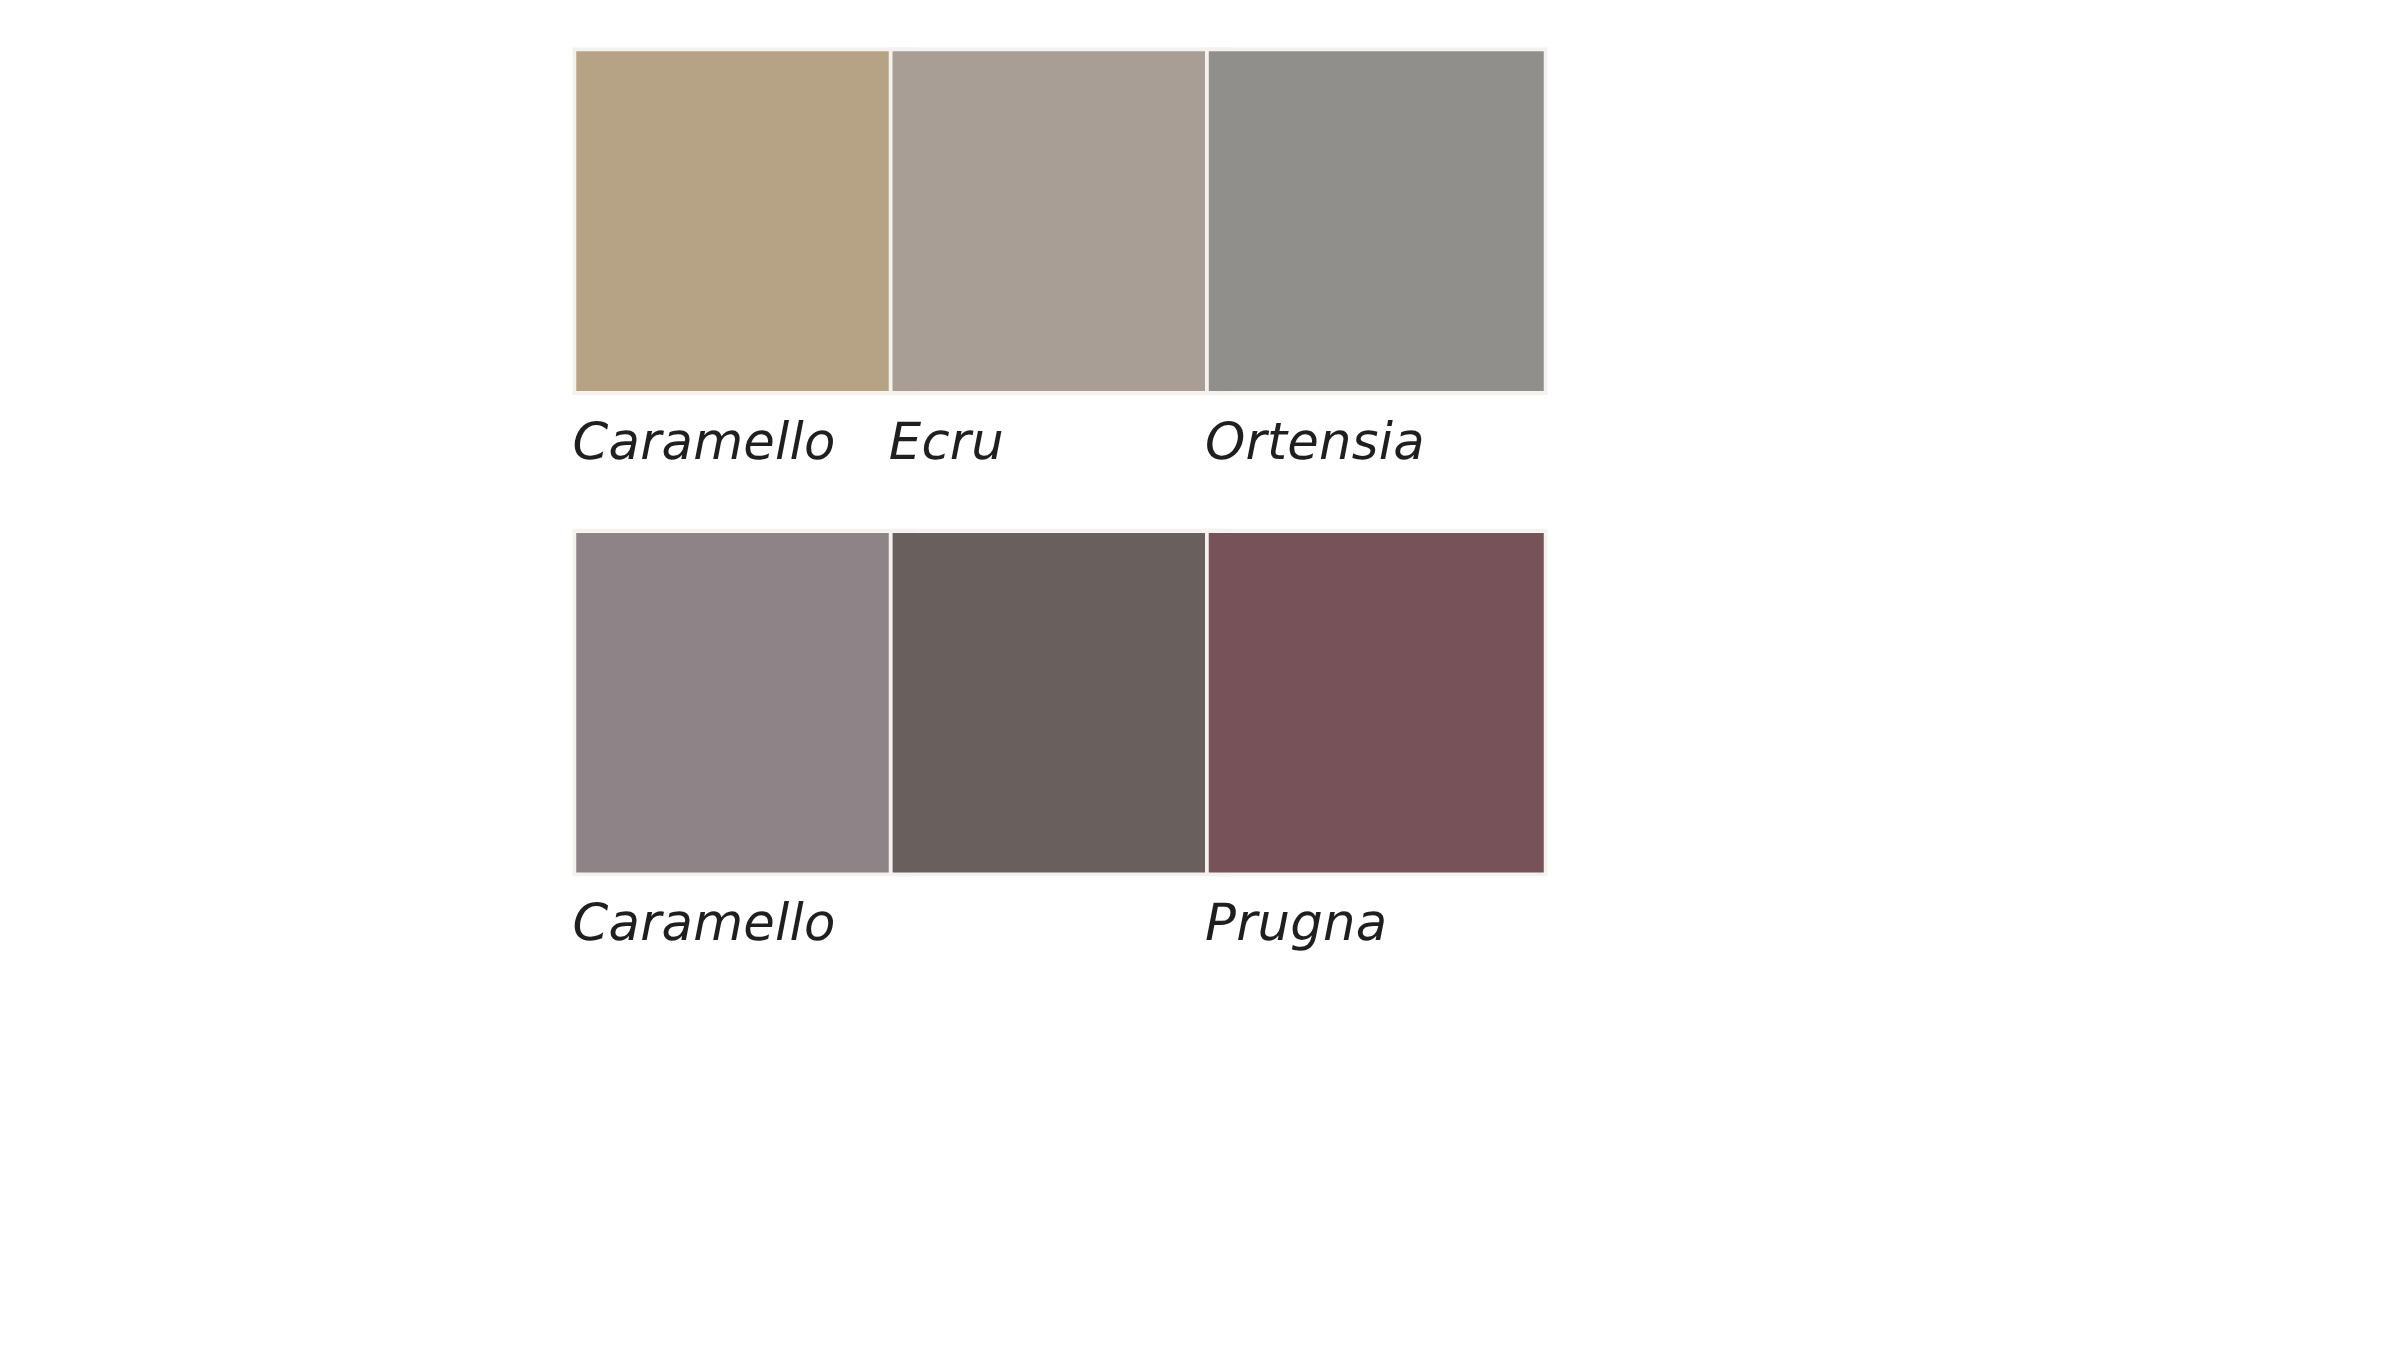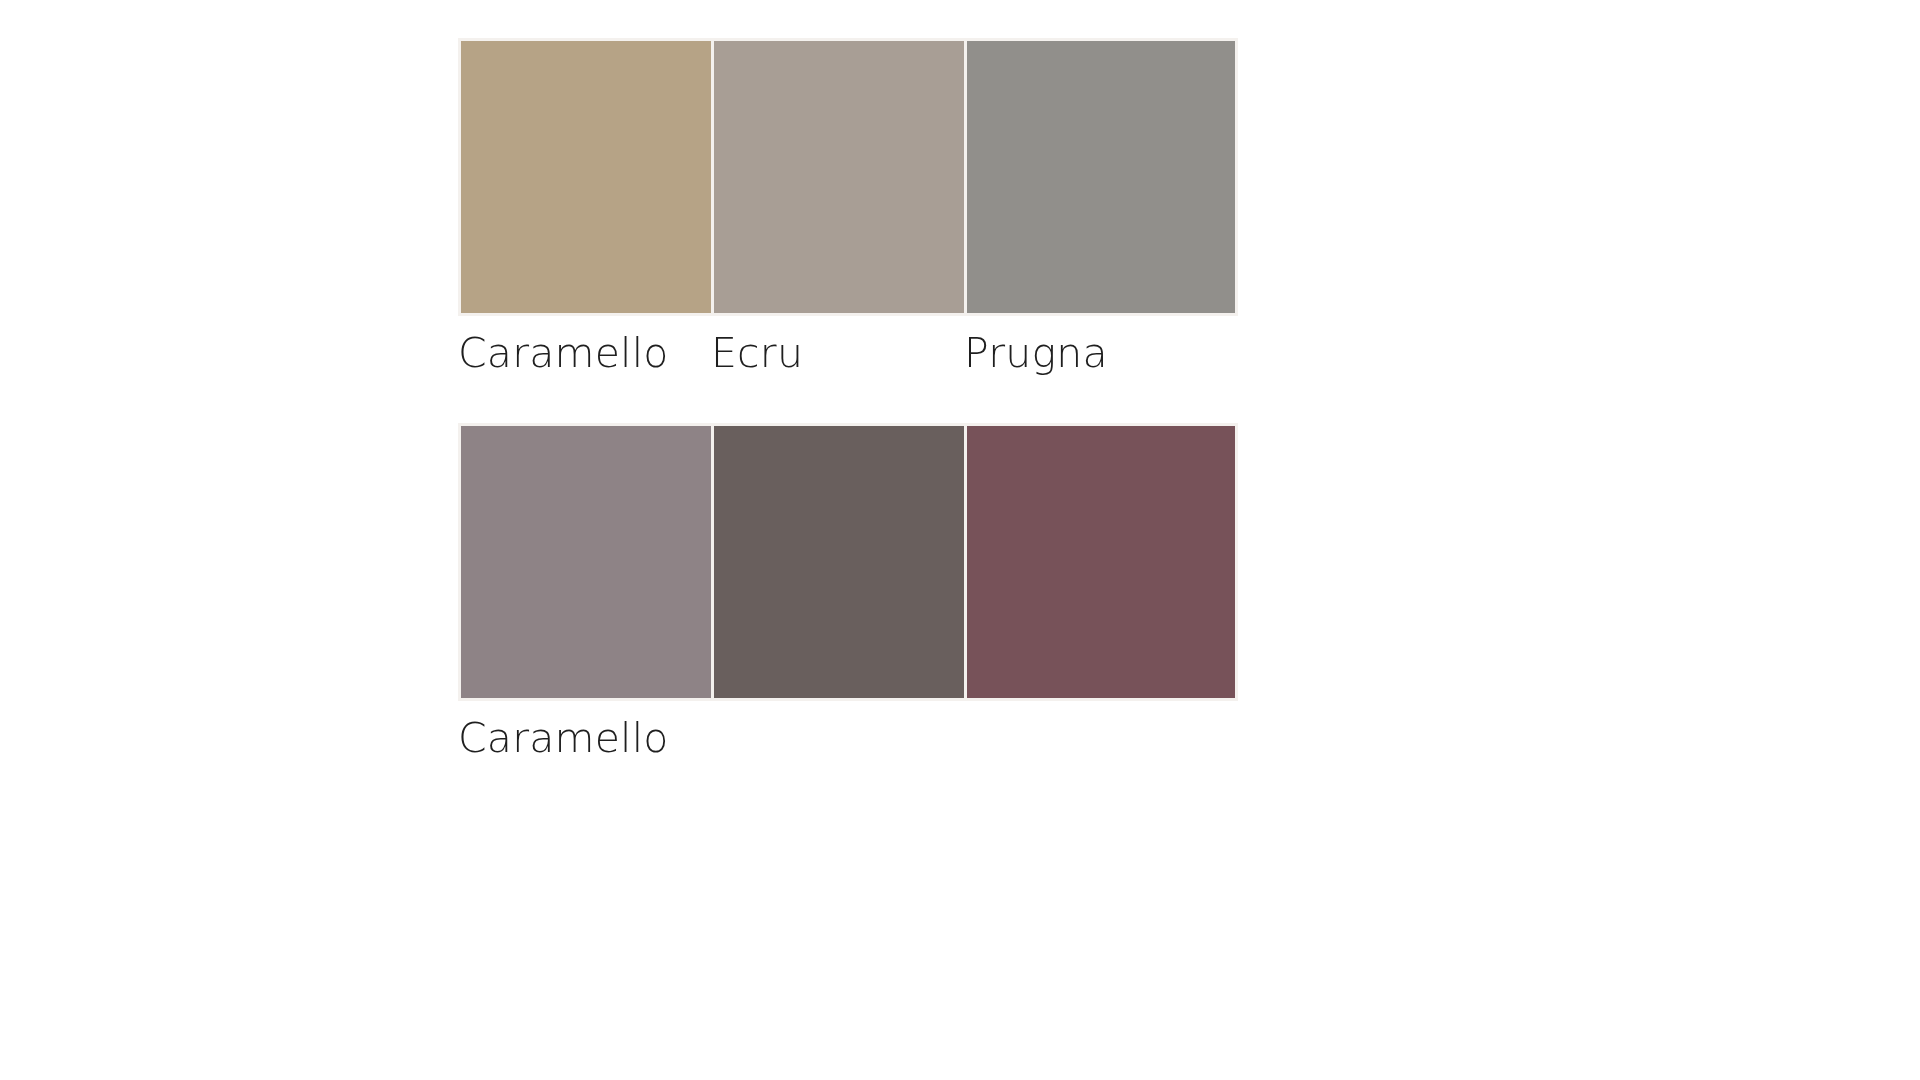--- a/index.html
+++ b/index.html
@@ -21,20 +21,21 @@
     top: 38px;
     display: grid;
     grid-template-columns: repeat(3, 253px);
     grid-auto-rows: auto;
     row-gap: 48px;
     column-gap: 0px;
   }
 
   .swatch-cell {
     width: 253px;
+    font-style: italic;
   }
 
   .swatch-chip {
     width: 274px;
     height: 278px;
     box-sizing: border-box;
     border: 3px solid #f4f1ee;
     background-clip: padding-box;
   }
 
@@ -56,25 +57,26 @@
     <div class="swatch-cell">
       <div class="swatch-chip" style="background-color: rgb(182, 163, 134); border-color: rgb(244, 241, 238);"></div>
       <div class="swatch-label">Caramello</div>
     </div>
     <div class="swatch-cell">
       <div class="swatch-chip" style="background-color: rgb(168, 158, 149); border-color: rgb(244, 241, 238);"></div>
       <div class="swatch-label">Ecru</div>
     </div>
     <div class="swatch-cell">
       <div class="swatch-chip" style="background-color: rgb(145, 143, 139); border-color: rgb(244, 241, 238);"></div>
-      <div class="swatch-label">Prugna</div>
+      <div class="swatch-label">Ortensia</div>
     </div>
     <div class="swatch-cell">
       <div class="swatch-chip" style="background-color: rgb(142, 131, 134); border-color: rgb(244, 241, 238);"></div>
       <div class="swatch-label">Caramello</div>
     </div>
     <div class="swatch-cell">
       <div class="swatch-chip" style="background-color: rgb(105, 95, 93); border-color: rgb(244, 241, 238);"></div>
     </div>
     <div class="swatch-cell">
       <div class="swatch-chip" style="background-color: rgb(119, 82, 89); border-color: rgb(244, 241, 238);"></div>
+      <div class="swatch-label">Prugna</div>
     </div>
   </div>
 
 </body></html>

